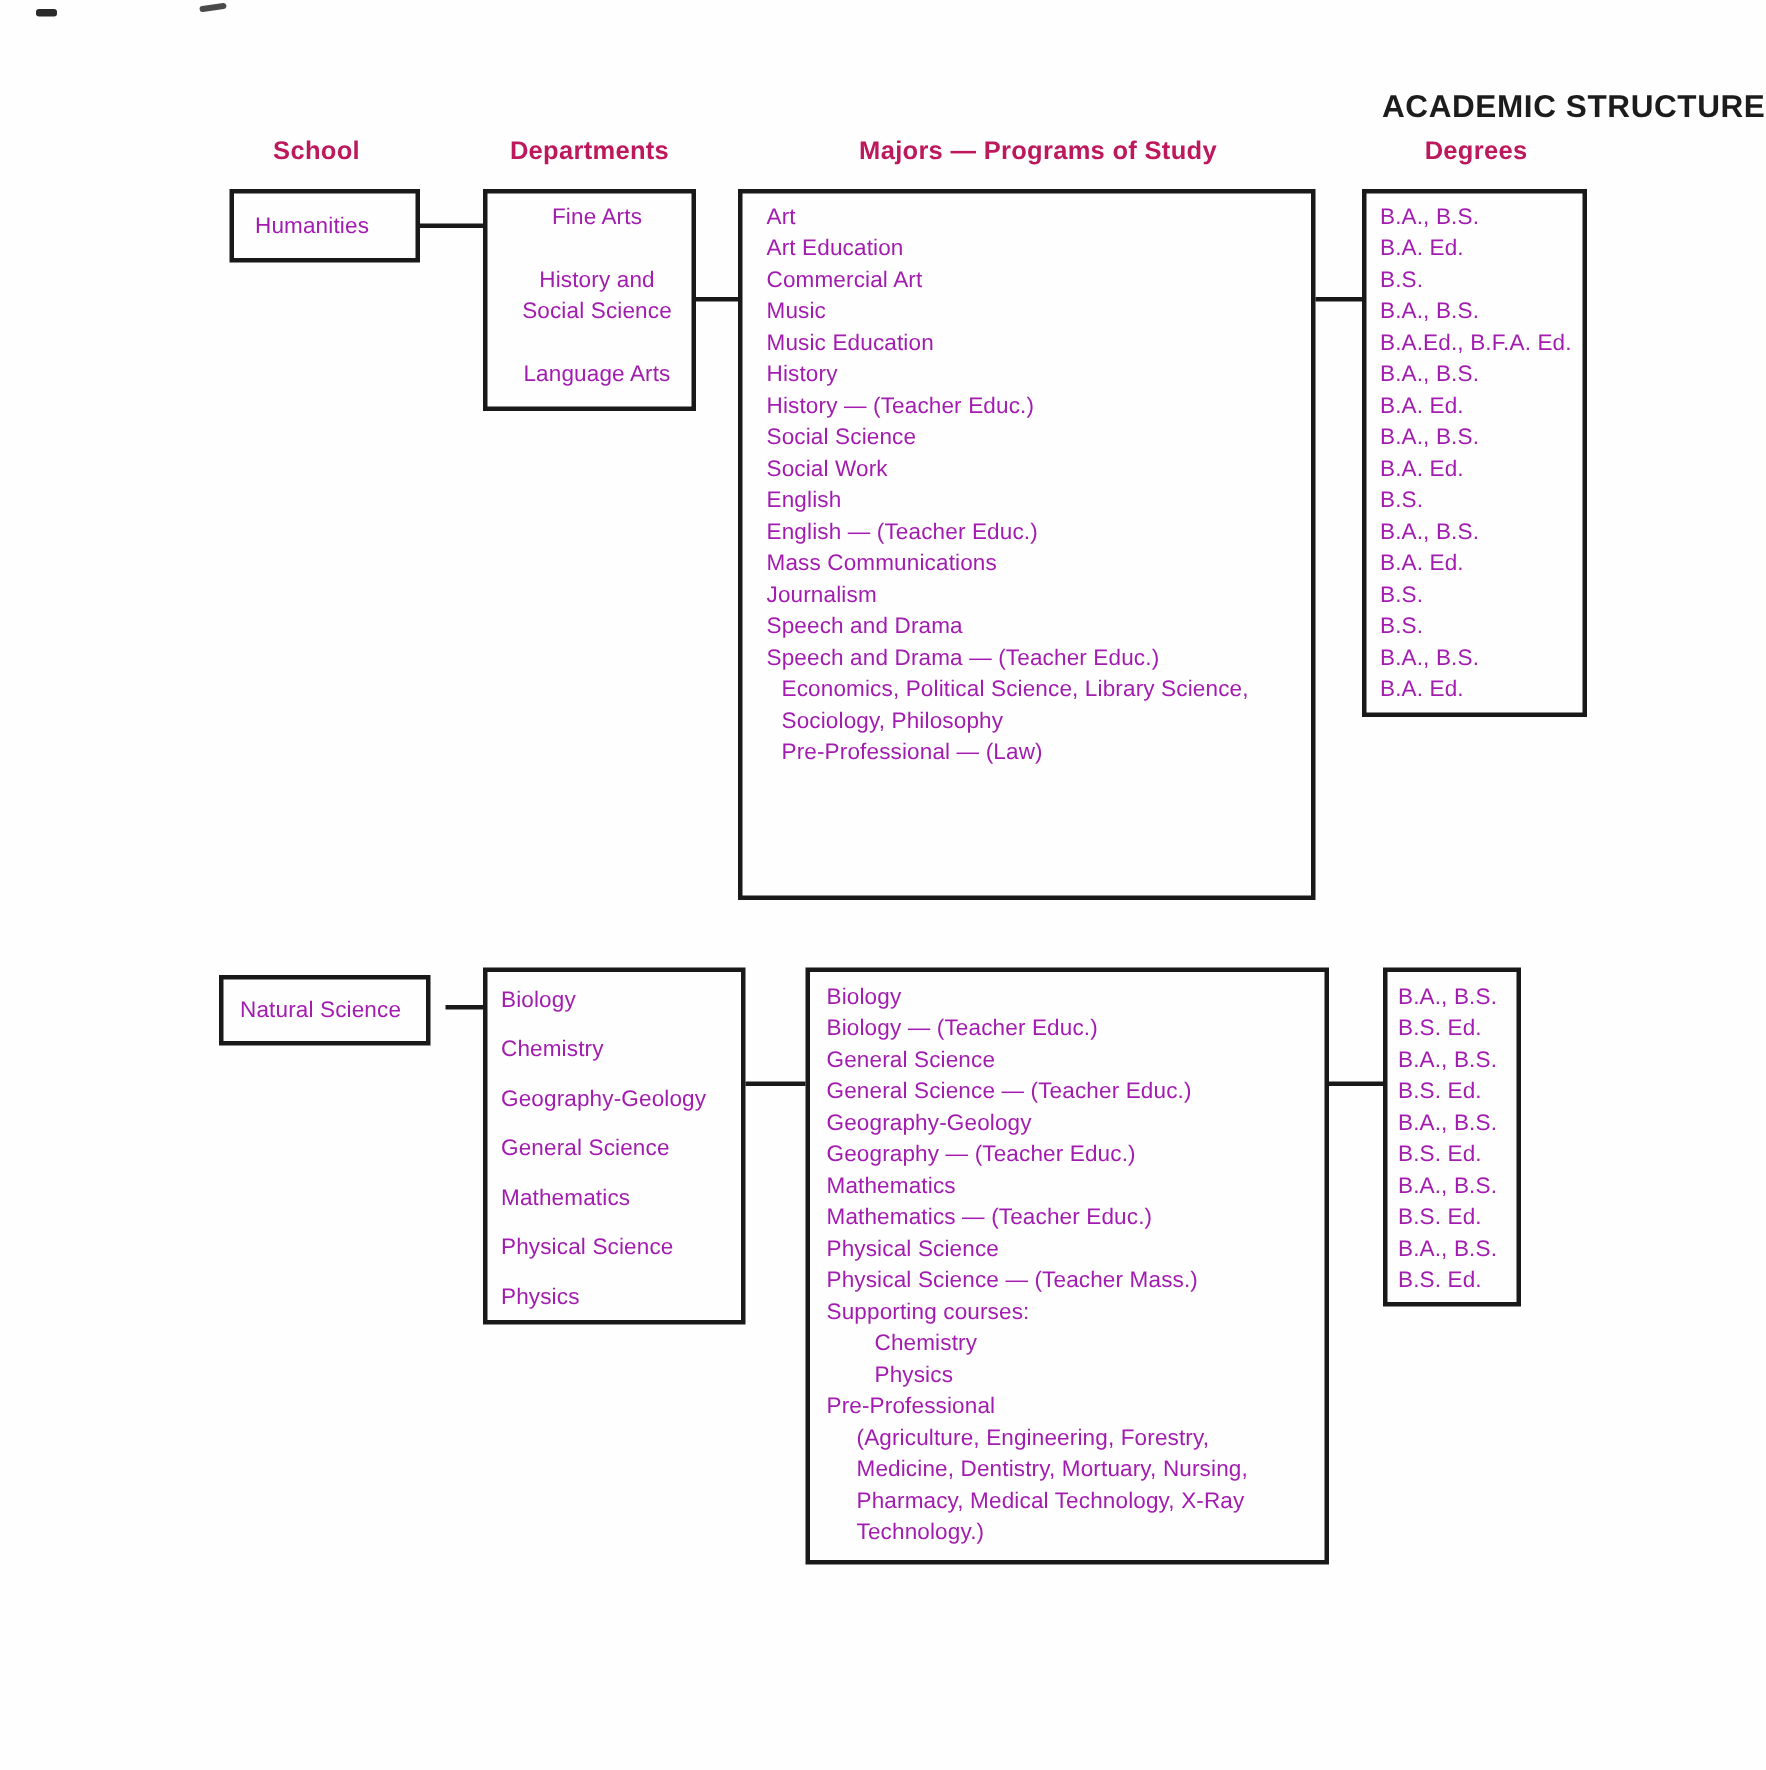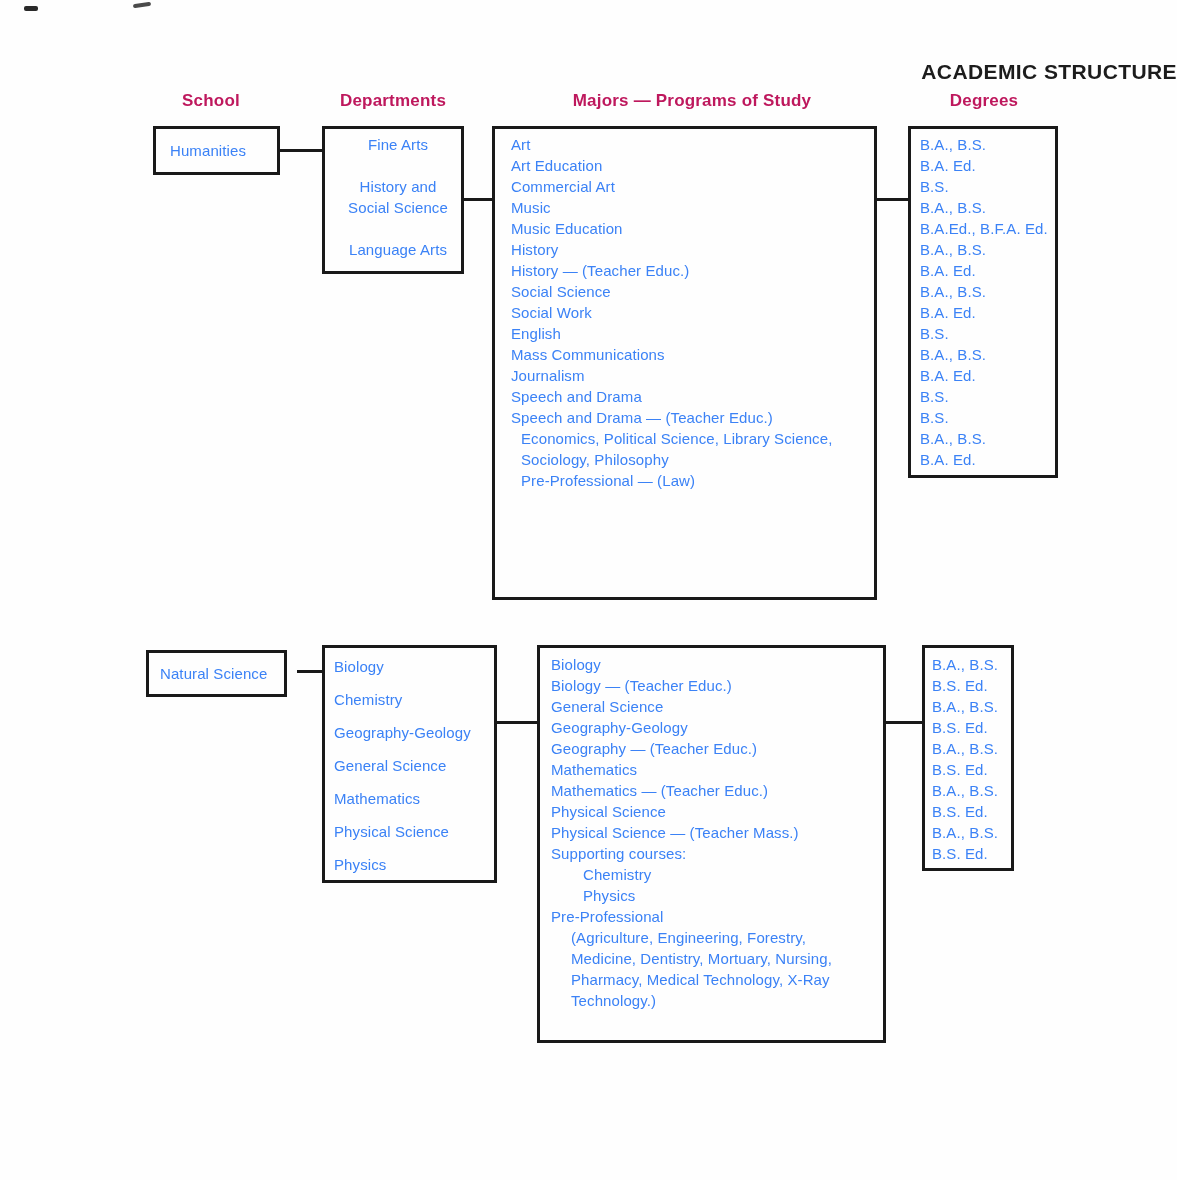--- a/index.html
+++ b/index.html
@@ -20,21 +20,21 @@
     position:absolute; top:91px; text-align:center;
     font-size:17px; font-weight:bold; color:#be185d; letter-spacing:.2px;
   }
   .h-school  { left:150px; width:122px; }
   .h-dept    { left:322px; width:142px; }
   .h-majors  { left:492px; width:400px; }
   .h-degrees { left:909px; width:150px; }
 
   .box {
     position:absolute; border:3px solid #191919; background:#fefefe;
-    font-size:15px; color:#3b82f6; overflow:hidden; letter-spacing:.1px;
+    font-size:15px; color:#a21caf; overflow:hidden; letter-spacing:.1px;
   }
   .school-box { display:flex; align-items:center; }
 
   .list-line { line-height:21px; min-height:21px; white-space:nowrap; }
   .spaced .list-line { line-height:33px; min-height:33px; }
   .indent-1 { padding-left:10px; }
   .indent-2 { padding-left:20px; }
   .indent-3 { padding-left:32px; }
 
   
@@ -91,20 +91,21 @@
       <div class="list-line">Art</div>
       <div class="list-line">Art Education</div>
       <div class="list-line">Commercial Art</div>
       <div class="list-line">Music</div>
       <div class="list-line">Music Education</div>
       <div class="list-line">History</div>
       <div class="list-line">History — (Teacher Educ.)</div>
       <div class="list-line">Social Science</div>
       <div class="list-line">Social Work</div>
       <div class="list-line">English</div>
+      <div class="list-line">English — (Teacher Educ.)</div>
       <div class="list-line">Mass Communications</div>
       <div class="list-line">Journalism</div>
       <div class="list-line">Speech and Drama</div>
       <div class="list-line">Speech and Drama — (Teacher Educ.)</div>
       <div class="list-line indent-1">Economics, Political Science, Library Science,</div>
       <div class="list-line indent-1">Sociology, Philosophy</div>
       <div class="list-line indent-1">Pre-Professional — (Law)</div>
     </div>
   <div class="box hum-degrees">
       <div class="list-line">B.A., B.S.</div>
@@ -138,20 +139,21 @@
       <div class="list-line">Geography-Geology</div>
       <div class="list-line">General Science</div>
       <div class="list-line">Mathematics</div>
       <div class="list-line">Physical Science</div>
       <div class="list-line">Physics</div>
     </div>
   <div class="box ns-majors">
       <div class="list-line">Biology</div>
       <div class="list-line">Biology — (Teacher Educ.)</div>
       <div class="list-line">General Science</div>
+      <div class="list-line">General Science — (Teacher Educ.)</div>
       <div class="list-line">Geography-Geology</div>
       <div class="list-line">Geography — (Teacher Educ.)</div>
       <div class="list-line">Mathematics</div>
       <div class="list-line">Mathematics — (Teacher Educ.)</div>
       <div class="list-line">Physical Science</div>
       <div class="list-line">Physical Science — (Teacher Mass.)</div>
       <div class="list-line">Supporting courses:</div>
       <div class="list-line indent-3">Chemistry</div>
       <div class="list-line indent-3">Physics</div>
       <div class="list-line">Pre-Professional</div>

